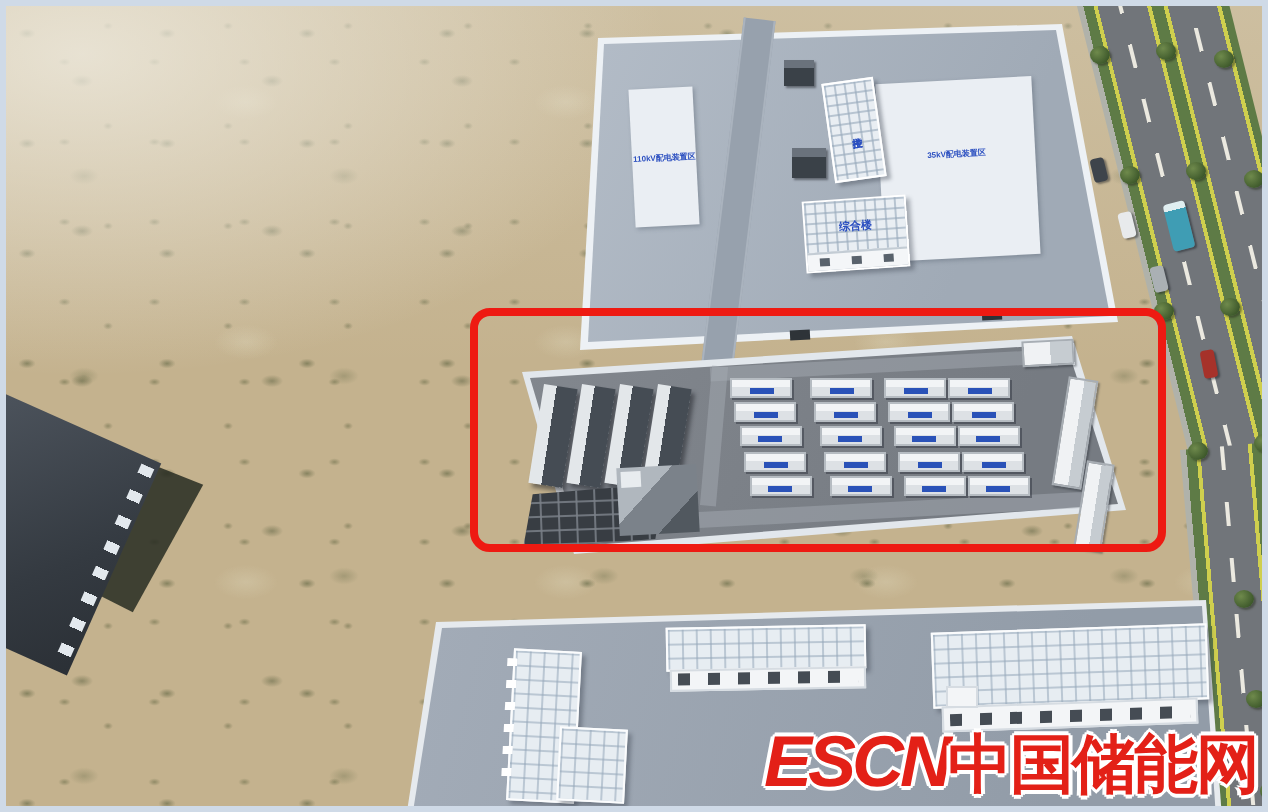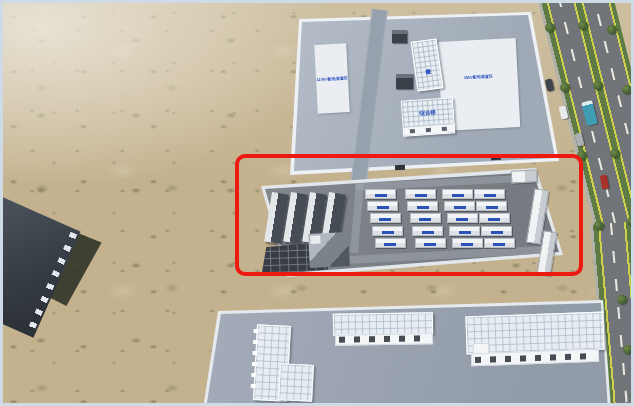--- a/index.html
+++ b/index.html
@@ -246,15 +246,18 @@
   <div class="bbldg checker-lg" style="left:330px;top:310px;width:100px;height:22px;transform:rotate(-1deg);"></div>
   <div class="facade" style="left:332px;top:331px;width:98px;height:11px;transform:rotate(-1deg);">
     <div class="winband"></div>
   </div>
   <div class="bbldg checker-lg" style="left:463px;top:311px;width:138px;height:38px;transform:rotate(-2deg);"></div>
   <div class="facade" style="left:468px;top:348px;width:128px;height:13px;transform:rotate(-2deg);">
     <div class="winband"></div>
   </div>
   <div class="facade" style="left:470px;top:340px;width:16px;height:11px;"></div>
 
+  <div class="watermark">
+    <span class="wm-logo">ESCN</span><span class="wm-cn">中国储能网</span>
+  </div>
 
  </div>
 </div>
 
 </body></html>

